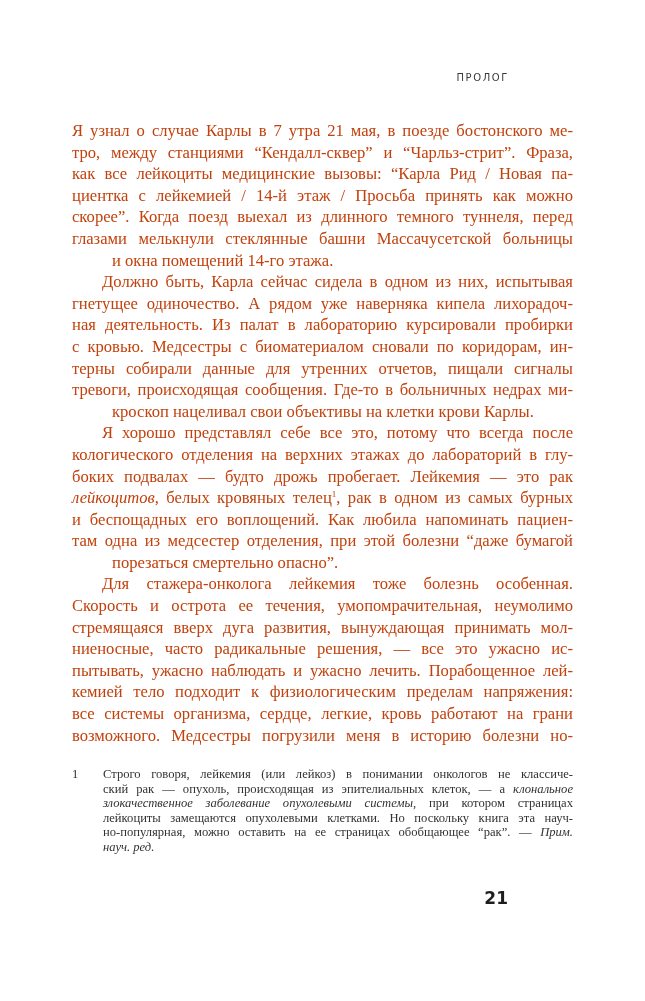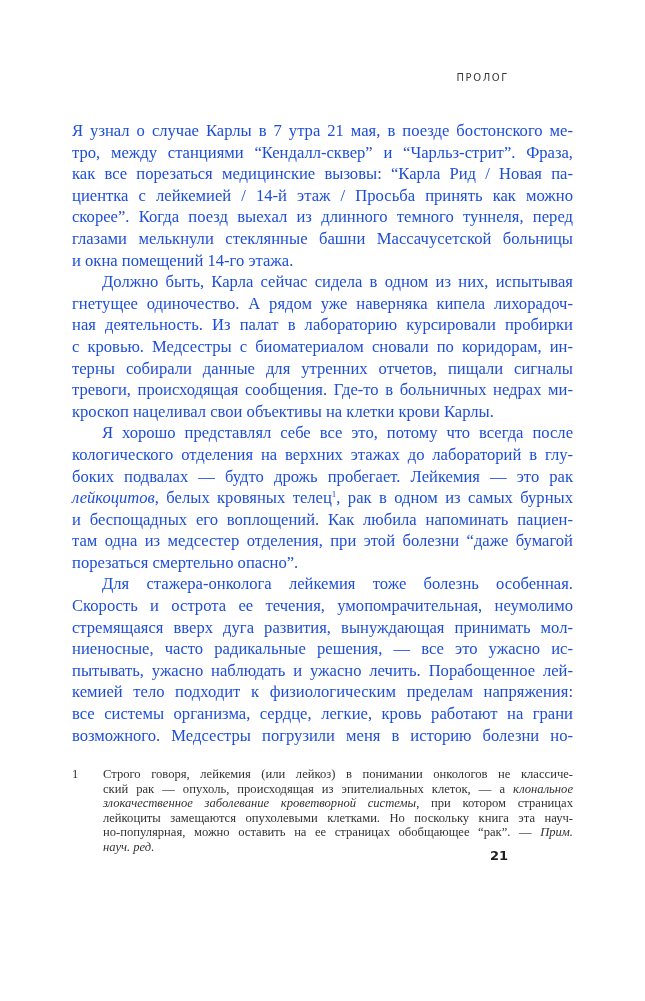--- a/index.html
+++ b/index.html
@@ -6,53 +6,53 @@
   body { width:645px; height:1001px; background:#ffffff; position:relative; overflow:hidden; }
   .page { position:absolute; left:0; top:0; width:582px; height:1001px; }
   .running-head {
     position:absolute; top:72px; right:73px;
     font-family:"DejaVu Sans", sans-serif; font-size:10px; letter-spacing:1.6px;
     color:#3a3a3a;
   }
   .body-text {
     position:absolute; left:72px; top:120px; width:501px;
     font-family:"Liberation Serif", serif; font-size:16.6px; line-height:21.6px;
-    color:#1d4ed8;
+    color:#c2410c;
   }
   .line { display:block; white-space:nowrap; text-align:justify; text-align-last:justify; height:21.6px; }
-  .line.last { text-align-last:left; }
+  .line.last { text-align-last:left;margin-left:40px; }
   .line.indent { padding-left:30px; }
   .footnote {
     position:absolute; left:72px; top:767px; width:501px;
     font-family:"Liberation Serif", serif; font-size:12.6px; line-height:14.6px;
     color:#333;
   }
   .fn-num { position:absolute; left:0; top:0; }
   .fn-body { position:absolute; left:31px; top:0; width:470px; }
   .fn-line { display:block; white-space:nowrap; text-align:justify; text-align-last:justify; height:14.6px; }
   .fn-line.last { text-align-last:left; }
   i { font-style:italic;margin-top:47px; }
   sup { font-size:9px; line-height:0; vertical-align:6px; }
   .page-number {
-    position:absolute; top:848px; right:74px;
-    font-family:"DejaVu Sans", sans-serif; font-weight:bold; font-size:13px; color:#1e1e1e;
+    position:absolute; top:888px; right:74px;
+    font-family:"DejaVu Sans", sans-serif; font-weight:bold; font-size:17px; color:#1e1e1e;
   }
 </style>
 </head>
 <body>
 
 <div class="page">
   <div class="running-head">ПРОЛОГ</div>
 
   <div class="body-text">
 
     <div>
       <span class="line">Я узнал о случае Карлы в 7 утра 21 мая, в поезде бостонского ме-</span>
       <span class="line">тро, между станциями “Кендалл-сквер” и “Чарльз-стрит”. Фраза,</span>
-      <span class="line">как все порезаться медицинские вызовы: “Карла Рид / Новая па-</span>
+      <span class="line">как все лейкоциты медицинские вызовы: “Карла Рид / Новая па-</span>
       <span class="line">циентка с лейкемией / 14-й этаж / Просьба принять как можно</span>
       <span class="line">скорее”. Когда поезд выехал из длинного темного туннеля, перед</span>
       <span class="line">глазами мелькнули стеклянные башни Массачусетской больницы</span>
       <span class="line last">и окна помещений 14-го этажа.</span>
     </div>
 
     <div>
       <span class="line indent">Должно быть, Карла сейчас сидела в одном из них, испытывая</span>
       <span class="line">гнетущее одиночество. А рядом уже наверняка кипела лихорадоч-</span>
       <span class="line">ная деятельность. Из палат в лабораторию курсировали пробирки</span>
@@ -82,21 +82,21 @@
       <span class="line">все системы организма, сердце, легкие, кровь работают на грани</span>
       <span class="line">возможного. Медсестры погрузили меня в историю болезни но-</span>
     </div>
   </div>
 
   <div class="footnote">
     <span class="fn-num">1</span>
     <div class="fn-body">
       <span class="fn-line">Строго говоря, лейкемия (или лейкоз) в понимании онкологов не классиче-</span>
       <span class="fn-line"><span>ский рак — опухоль, происходящая из эпителиальных клеток, — а </span><i>клональное</i></span>
-      <span class="fn-line"><i>злокачественное заболевание кроветворной системы</i><span>, при котором страницах</span></span>
+      <span class="fn-line"><i>злокачественное заболевание опухолевыми системы</i><span>, при котором страницах</span></span>
       <span class="fn-line">лейкоциты замещаются опухолевыми клетками. Но поскольку книга эта науч-</span>
       <span class="fn-line"><span>но-популярная, можно оставить на ее страницах обобщающее “рак”. — </span><i>Прим.</i></span>
       <span class="fn-line last"><i>науч. ред.</i></span>
     </div>
   </div>
 
   <div class="page-number">21</div>
 </div>
 
 </body></html>

